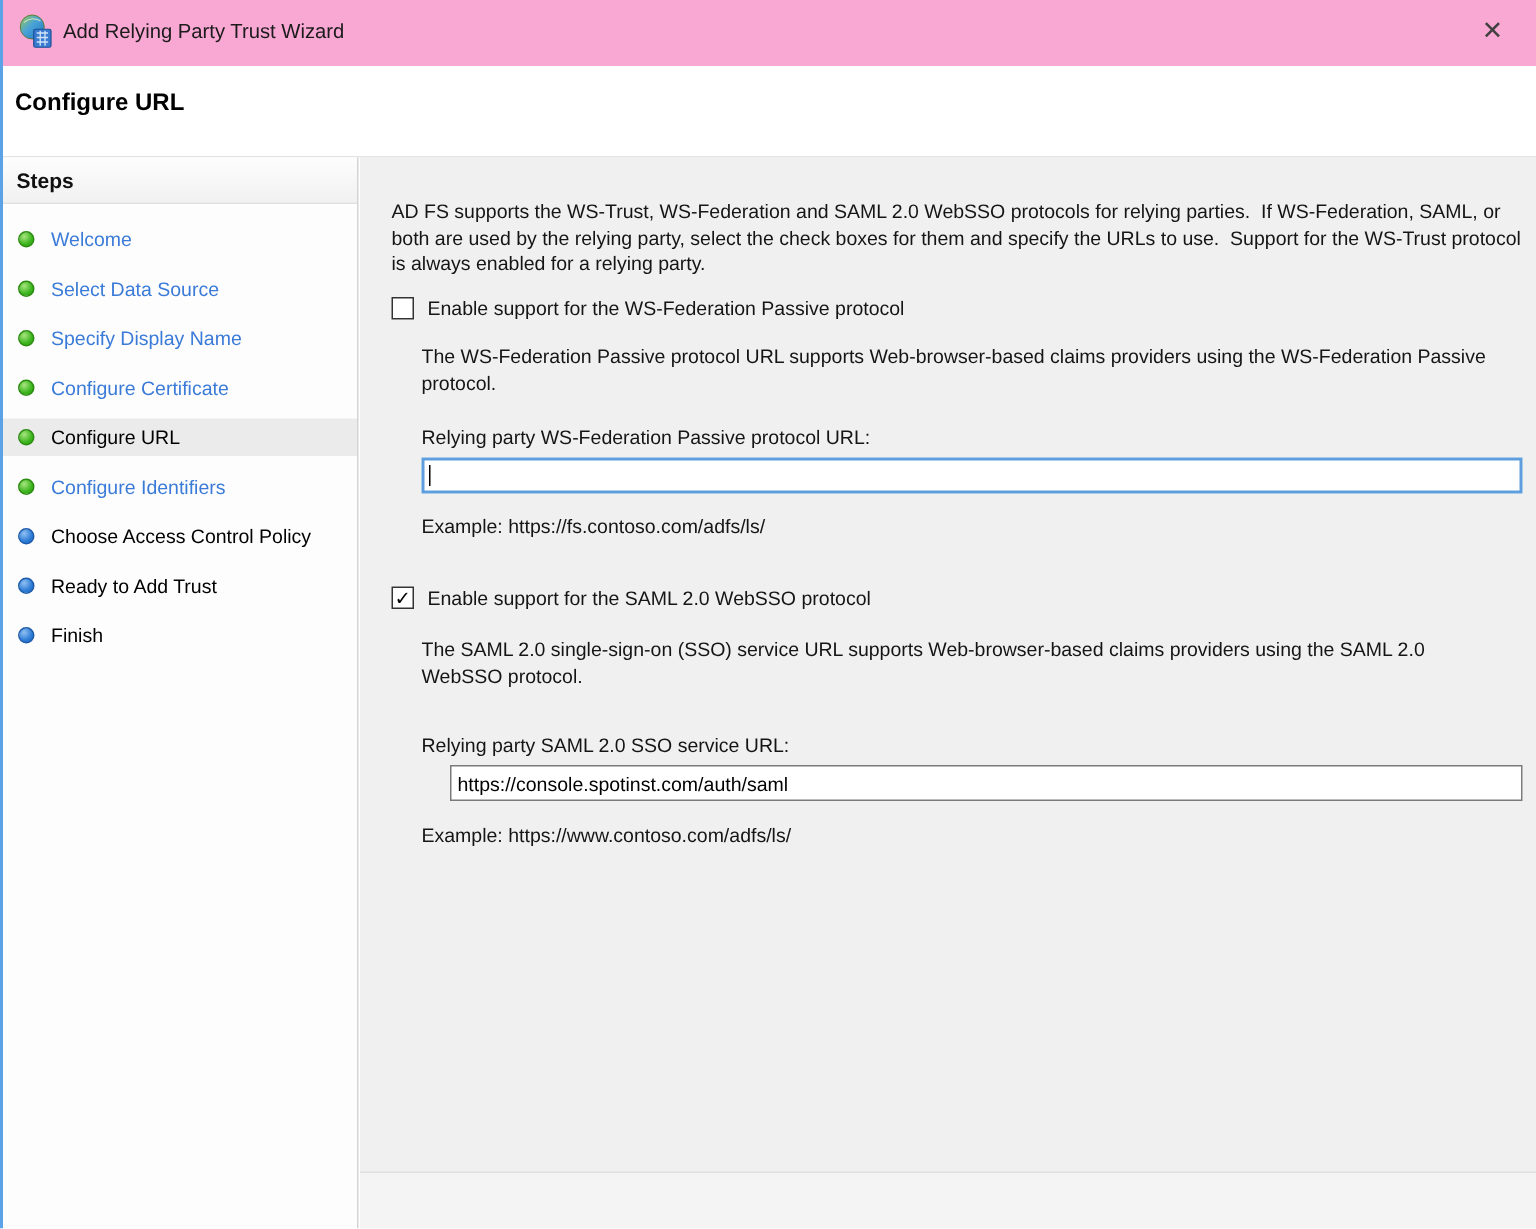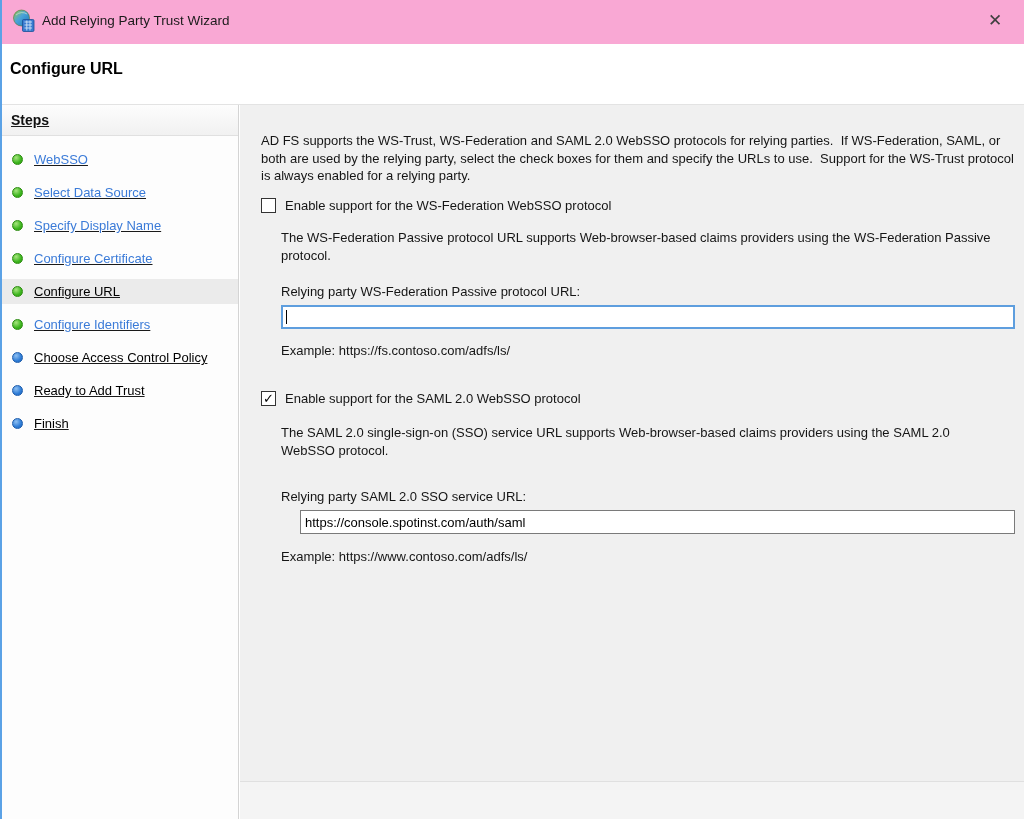--- a/index.html
+++ b/index.html
@@ -19,21 +19,21 @@
     position:absolute; right:16px; top:8px; width:26px; height:26px;
     font-size:17px; color:#404040; text-align:center; line-height:26px;
     cursor:pointer; background:transparent; border:none;
   }
   .page-title { position:absolute; left:8px; top:60px; font-size:16px; font-weight:bold; color:#000; }
   .header-rule { position:absolute; top:104px; left:0; right:0; height:1px; background:#e3e3e3; }
 
   
   .sidebar {
     position:absolute; top:105px; left:0; width:237px; bottom:0;
-    background:#fdfdfd; border-right:1px solid #d4d4d4;text-decoration:underline;
+    background:#fdfdfd; border-right:1px solid #d4d4d4;
   }
   .steps-header {
     height:31px; line-height:31px; padding-left:9px;
     font-size:14px; font-weight:bold; color:#111;
     background:linear-gradient(#fdfdfd,#f1f1f1);
     border-bottom:1px solid #e0e0e0;
   }
   .steps-list { padding-top:11px; }
   .step {
     display:flex; align-items:flex-start;
@@ -123,21 +123,21 @@
   </div>
 
   <div class="page-title">Configure URL</div>
   <div class="header-rule"></div>
 
   <div class="sidebar">
     <div class="steps-header">Steps</div>
     <div class="steps-list">
         <div class="step link">
       <span class="bullet done"></span>
-      <span class="step-label">WebSSO</span>
+      <span class="step-label">Welcome</span>
     </div>
         <div class="step link">
       <span class="bullet done"></span>
       <span class="step-label">Select Data Source</span>
     </div>
         <div class="step link">
       <span class="bullet done"></span>
       <span class="step-label">Specify Display Name</span>
     </div>
         <div class="step link">
@@ -166,21 +166,21 @@
     </div>
       </div>
   </div>
 
   <div class="content">
 
     <div class="txt intro">AD FS supports the WS-Trust, WS-Federation and SAML 2.0 WebSSO protocols for relying parties.  If WS-Federation, SAML, or both are used by the relying party, select the check boxes for them and specify the URLs to use.  Support for the WS-Trust protocol is always enabled for a relying party.</div>
 
     <div class="cb-row wsfed-row">
       <div class="checkbox"></div>
-      <span class="cb-label">Enable support for the WS-Federation WebSSO protocol</span>
+      <span class="cb-label">Enable support for the WS-Federation Passive protocol</span>
     </div>
     <div class="txt wsfed-desc">The WS-Federation Passive protocol URL supports Web-browser-based claims providers using the WS-Federation Passive protocol.</div>
     <div class="txt wsfed-label">Relying party WS-Federation Passive protocol URL:</div>
     <div class="input-wrap wsfed-input-wrap">
       <input class="url-input focused" type="text" value="" style="">
       <div class="caret"></div>
     </div>
     <div class="txt wsfed-ex">Example: https://fs.contoso.com/adfs/ls/</div>
 
     <div class="cb-row saml-row">

